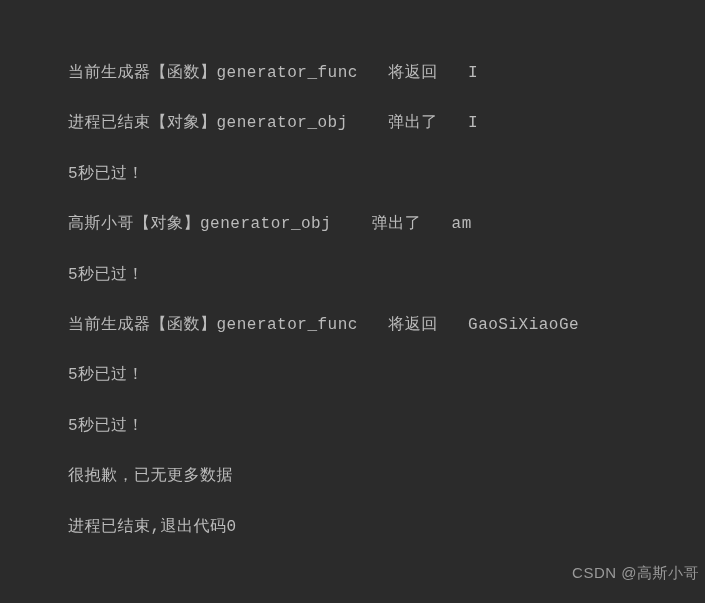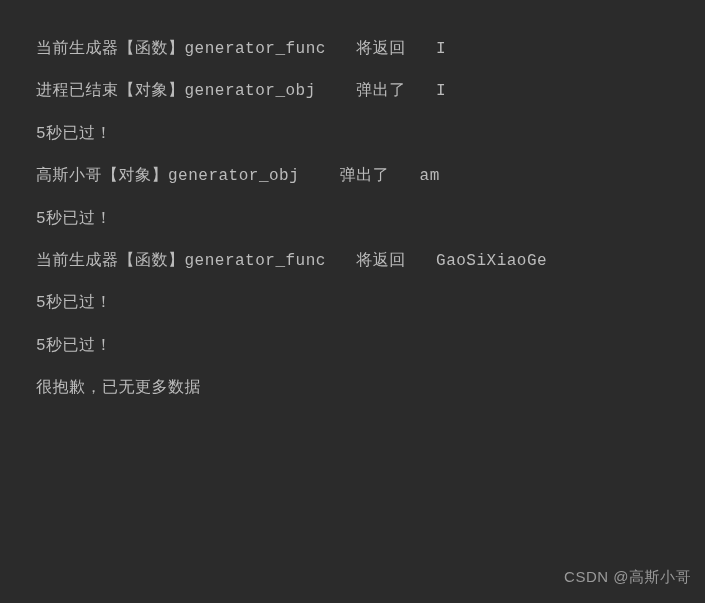--- a/index.html
+++ b/index.html
@@ -1,16 +1,16 @@
 <!DOCTYPE html>
 <html><head>
   <meta charset="utf-8">
   <style>
     * {
-      margin: 4px;
+      margin: 12px;
       padding: 0;
       box-sizing: border-box;
     }
     body {
       background-color: #2b2b2b;
       color: #bbbbbb;
       font-family: "Consolas", "Monaco", "Courier New", monospace;
       font-size: 16px;
       width: 705px;
       height: 603px;
@@ -18,21 +18,21 @@
       position: relative;
       line-height: 2.4;
       overflow: hidden;
     }
     .output-line {
       white-space: pre;
       letter-spacing: 0.5px;
     }
     .watermark {
       position: absolute;
-      bottom: 12px;
+      bottom: 24px;
       right: 18px;
       color: #999999;
       font-size: 15px;
       font-family: "Microsoft YaHei", sans-serif;
       letter-spacing: 0.5px;
       text-align: center;
     }
   </style>
 </head>
 <body>
@@ -41,15 +41,16 @@
   <div class="output-line">当前生成器【函数】generator_func   将返回   I</div>
   <div class="output-line">进程已结束【对象】generator_obj    弹出了   I</div>
   <div class="output-line">5秒已过！</div>
   <div class="output-line">高斯小哥【对象】generator_obj    弹出了   am</div>
   <div class="output-line">5秒已过！</div>
   <div class="output-line">当前生成器【函数】generator_func   将返回   GaoSiXiaoGe</div>
   <div class="output-line">5秒已过！</div>
   <div class="output-line">5秒已过！</div>
   <div class="output-line">很抱歉，已无更多数据</div>
   <div class="output-line"></div>
+  <div class="output-line">进程已结束,退出代码0</div>
 </div>
 
 <div class="watermark">CSDN @高斯小哥</div>
 
 </body></html>

